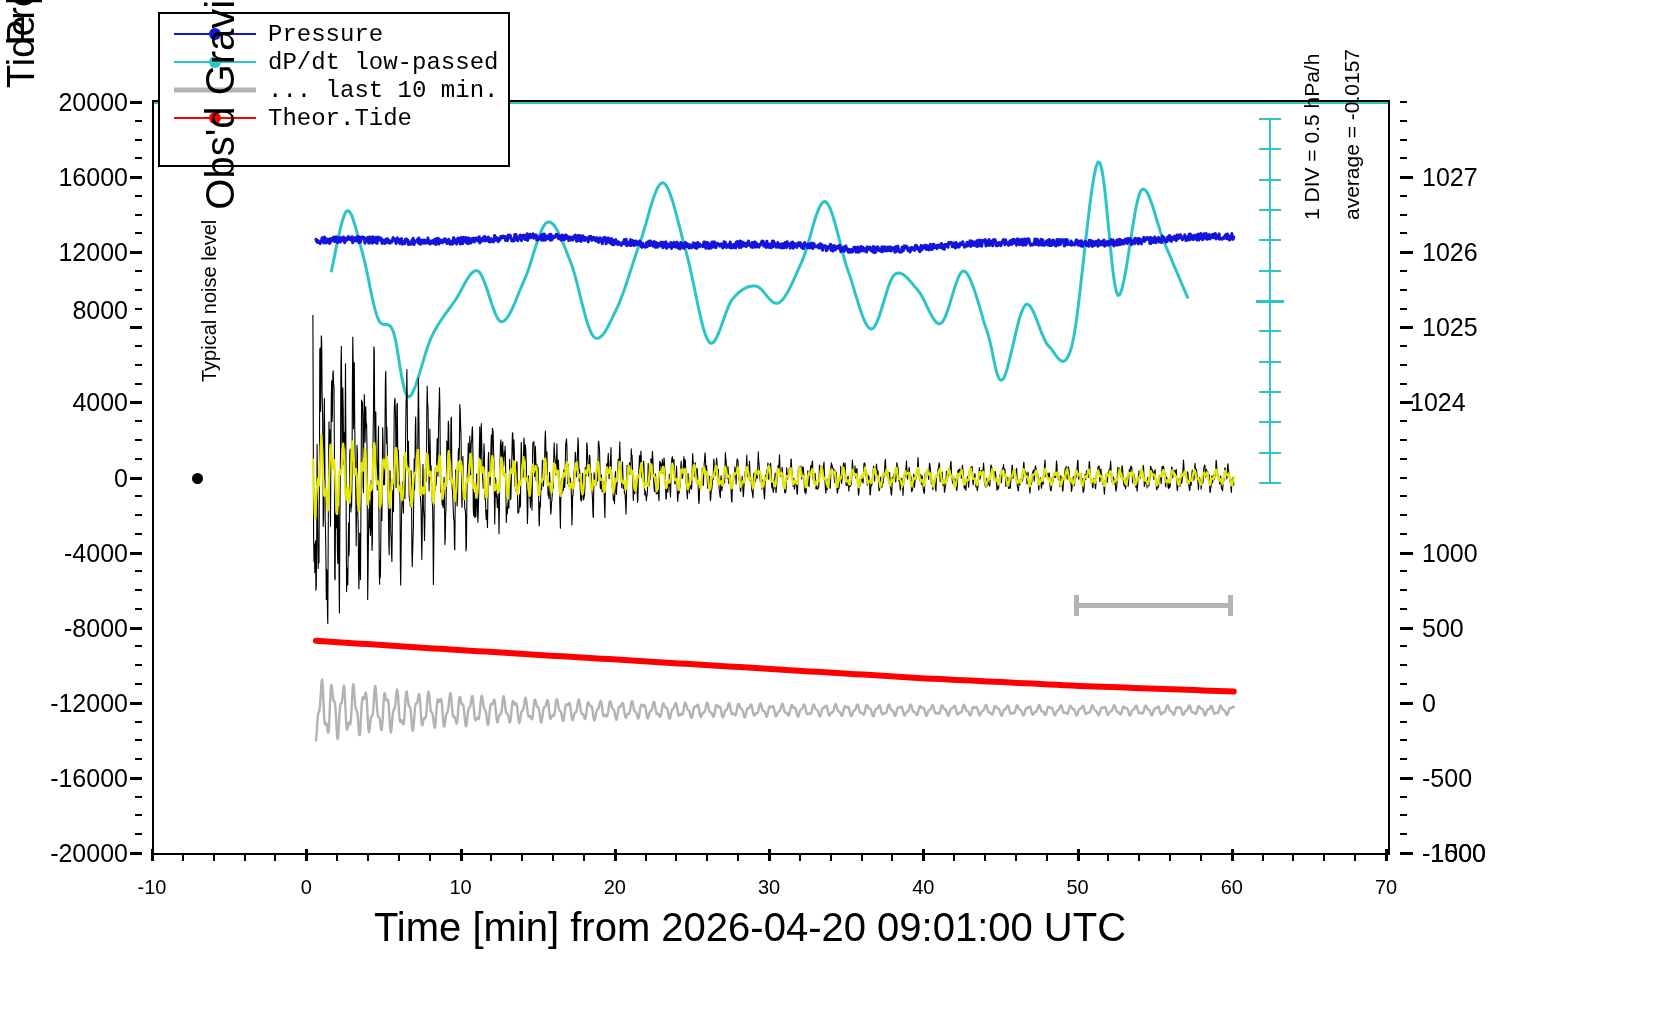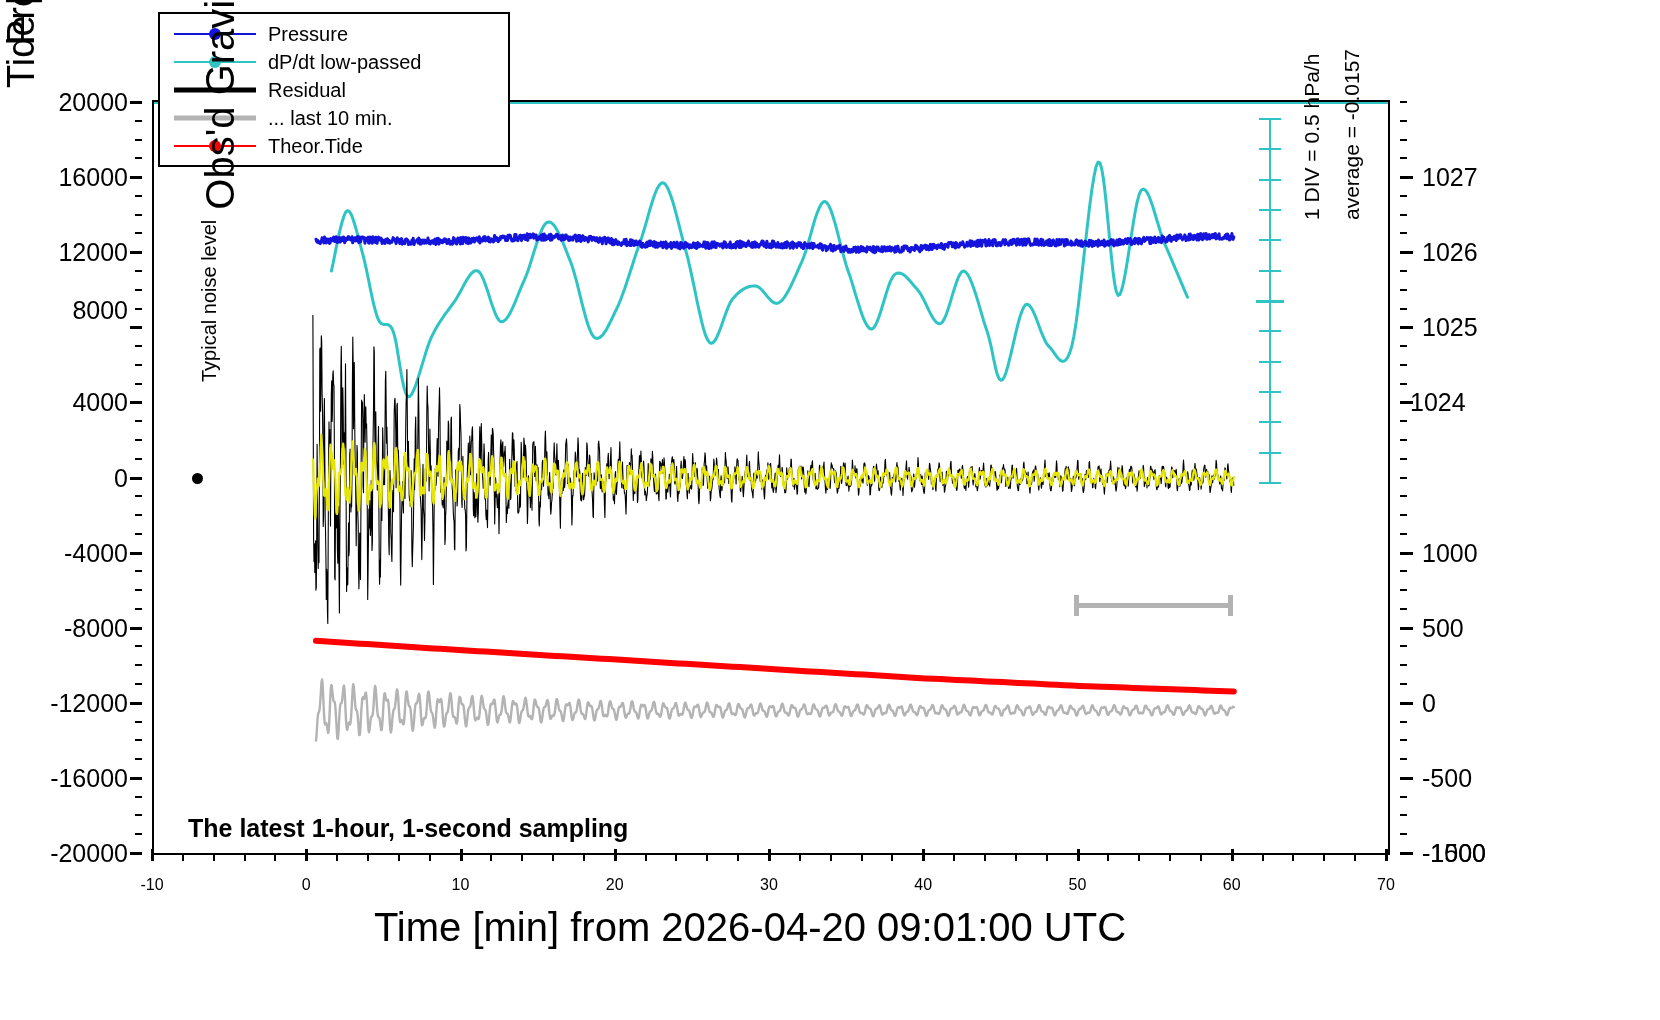--- a/index.html
+++ b/index.html
@@ -9,21 +9,21 @@
   .abs{position:absolute;}
 
   
   #plot-frame{position:absolute;left:152px;top:100px;width:1238px;height:755px;
               border:2px solid #000;box-sizing:border-box;background:#fff;}
 
   
   .ytick{position:absolute;right:0;transform:translateY(-50%);font-size:25px;
          white-space:nowrap;text-align:right;}
   .ytickR{position:absolute;left:0;transform:translateY(-50%);font-size:25px;white-space:nowrap;}
-  .xtick{position:absolute;top:0;transform:translateX(-50%);font-size:16px;white-space:nowrap;}
+  .xtick{position:absolute;top:0;transform:translateX(-50%);font-size:20px;white-space:nowrap;}
 
   #left-ticks{position:absolute;left:0px;top:100px;width:142px;height:755px;}
   #right-ticks{position:absolute;left:1400px;top:100px;width:120px;height:755px;}
   #bottom-ticks{position:absolute;left:152px;top:862px;width:1238px;height:40px;}
 
   .tickmark{position:absolute;background:#000;}
 
   #ylabel-left{left:-148px;top:calc(50% - 20px);width:440px;text-align:center;
                font-size:40px;transform:rotate(-90deg);}
   #ylabel-press{left:1392px;top:190px;font-size:38px;transform:rotate(-90deg);
@@ -39,21 +39,21 @@
 
   
   #legend{position:absolute;left:158px;top:12px;width:352px;height:155px;
           border:2px solid #000;background:#fff;box-sizing:border-box;
           padding:6px 0 0 14px;}
   .legend-row{display:flex;align-items:center;height:28px;}
   .legend-key{width:82px;height:28px;position:relative;flex:none;}
   .legend-line{position:absolute;left:0;top:50%;width:82px;transform:translateY(-50%);}
   .legend-dot{position:absolute;left:50%;top:50%;width:12px;height:12px;border-radius:50%;
               transform:translate(-50%,-50%);}
-  .legend-label{font-size:20px;padding-left:12px;white-space:nowrap;}
+  .legend-label{font-size:24px;padding-left:12px;white-space:nowrap;font-family:Liberation Mono, monospace;}
 
   
   #noise-label{position:absolute;left:196px;top:380px;font-size:20px;white-space:nowrap;
                transform:rotate(-90deg);transform-origin:left top;}
   #noise-dot{position:absolute;left:190px;top:471px;width:11px;height:11px;border-radius:50%;
              background:#000;}
   #note-left{position:absolute;left:186px;top:812px;font-size:25px;font-weight:bold;white-space:nowrap;}
   #note-right{position:absolute;left:957px;top:812px;font-size:25px;font-weight:bold;white-space:nowrap;}
 
   
@@ -87,21 +87,20 @@
         <path d="M162.0 638.6 L162.5 633.5 L163.0 625.4 L163.5 617.8 L164.0 612.7 L164.5 610.7 L165.0 609.9 L165.5 608.0 L166.0 603.1 L166.6 595.2 L167.1 586.2 L167.6 579.3 L168.1 577.5 L168.6 582.0 L169.1 591.6 L169.6 603.4 L170.1 613.8 L170.6 620.4 L171.1 622.6 L171.7 622.0 L172.2 621.1 L172.7 622.0 L173.2 625.2 L173.7 629.0 L174.2 630.9 L174.7 628.5 L175.2 620.8 L175.7 609.3 L176.2 597.1 L176.7 587.5 L177.3 583.0 L177.8 583.9 L178.3 588.6 L178.8 594.0 L179.3 598.0 L179.8 599.4 L180.3 599.5 L180.8 600.4 L181.3 604.2 L181.8 611.7 L182.4 621.6 L182.9 631.0 L183.4 636.7 L183.9 636.9 L184.4 631.4 L184.9 622.5 L185.4 613.1 L185.9 606.0 L186.4 602.4 L186.9 601.4 L187.5 601.1 L188.0 599.3 L188.5 595.1 L189.0 589.5 L189.5 584.8 L190.0 583.6 L190.5 587.6 L191.0 596.4 L191.5 607.7 L192.0 618.3 L192.6 625.4 L193.1 627.8 L193.6 626.3 L194.1 623.2 L194.6 620.9 L195.1 620.5 L195.6 621.6 L196.1 622.4 L196.6 620.5 L197.1 614.7 L197.7 605.4 L198.2 595.0 L198.7 586.4 L199.2 582.3 L199.7 583.6 L200.2 589.1 L200.7 596.4 L201.2 602.7 L201.7 606.6 L202.2 608.0 L202.8 608.7 L203.3 610.6 L203.8 615.0 L204.3 621.7 L204.8 628.6 L205.3 633.1 L205.8 633.0 L206.3 627.8 L206.8 618.8 L207.3 608.8 L207.9 600.7 L208.4 596.1 L208.9 595.2 L209.4 596.2 L209.9 597.1 L210.4 596.3 L210.9 593.8 L211.4 591.2 L211.9 590.6 L212.4 593.9 L213.0 601.3 L213.5 611.2 L214.0 621.1 L214.5 628.0 L215.0 630.3 L215.5 628.3 L216.0 623.6 L216.5 618.8 L217.0 615.6 L217.5 614.5 L218.0 614.3 L218.6 613.0 L219.1 609.2 L219.6 602.6 L220.1 594.5 L220.6 587.5 L221.1 584.0 L221.6 585.4 L222.1 591.2 L222.6 599.3 L223.1 607.1 L223.7 612.6 L224.2 615.0 L224.7 615.3 L225.2 615.5 L225.7 617.1 L226.2 620.6 L226.7 625.0 L227.2 628.1 L227.7 627.8 L228.2 623.2 L228.8 615.0 L229.3 605.3 L229.8 597.0 L230.3 592.1 L230.8 591.2 L231.3 593.3 L231.8 596.3 L232.3 598.3 L232.8 598.6 L233.3 597.9 L233.9 597.8 L234.4 600.2 L234.9 605.8 L235.4 613.9 L235.9 622.3 L236.4 628.4 L236.9 630.5 L237.4 628.1 L237.9 622.6 L238.4 616.2 L239.0 611.0 L239.5 608.1 L240.0 607.1 L240.5 606.6 L241.0 604.7 L241.5 600.7 L242.0 595.2 L242.5 590.1 L243.0 587.4 L243.5 588.8 L244.1 594.4 L244.6 602.5 L245.1 610.9 L245.6 617.1 L246.1 620.1 L246.6 620.1 L247.1 618.9 L247.6 618.0 L248.1 618.7 L248.6 620.6 L249.2 622.3 L249.7 621.9 L250.2 618.1 L250.7 611.2 L251.2 602.7 L251.7 595.0 L252.2 590.2 L252.7 589.5 L253.2 592.2 L253.7 596.7 L254.3 600.8 L254.8 603.4 L255.3 604.3 L255.8 604.6 L256.3 606.0 L256.8 609.7 L257.3 615.5 L257.8 622.0 L258.3 627.1 L258.8 628.8 L259.3 626.4 L259.9 620.5 L260.4 613.3 L260.9 606.9 L261.4 602.9 L261.9 601.4 L262.4 601.4 L262.9 601.3 L263.4 599.9 L263.9 597.0 L264.4 593.8 L265.0 592.0 L265.5 593.3 L266.0 598.2 L266.5 605.6 L267.0 613.7 L267.5 620.1 L268.0 623.2 L268.5 623.1 L269.0 620.7 L269.5 617.9 L270.1 616.2 L270.6 615.9 L271.1 616.3 L271.6 615.9 L272.1 613.2 L272.6 608.0 L273.1 601.0 L273.6 594.4 L274.1 590.2 L274.6 589.6 L275.2 592.7 L275.7 598.0 L276.2 603.6 L276.7 607.8 L277.2 609.8 L277.7 610.5 L278.2 611.0 L278.7 612.8 L279.2 616.2 L279.7 620.7 L280.3 624.4 L280.8 625.7 L281.3 623.4 L281.8 617.8 L282.3 610.5 L282.8 603.7 L283.3 599.0 L283.8 597.3 L284.3 597.8 L284.8 599.2 L285.4 600.0 L285.9 599.4 L286.4 598.0 L286.9 597.1 L287.4 598.2 L287.9 602.1 L288.4 608.4 L288.9 615.6 L289.4 621.6 L289.9 624.6 L290.5 624.2 L291.0 621.1 L291.5 617.0 L292.0 613.4 L292.5 611.4 L293.0 610.7 L293.5 610.3 L294.0 608.7 L294.5 605.3 L295.0 600.3 L295.6 595.1 L296.1 591.6 L296.6 591.3 L297.1 594.4 L297.6 600.0 L298.1 606.3 L298.6 611.4 L299.1 614.3 L299.6 615.1 L300.1 614.8 L300.7 614.9 L301.2 616.1 L301.7 618.5 L302.2 620.8 L302.7 621.6 L303.2 619.6 L303.7 614.7 L304.2 608.0 L304.7 601.4 L305.2 596.6 L305.7 594.8 L306.3 595.7 L306.8 598.2 L307.3 600.8 L307.8 602.2 L308.3 602.5 L308.8 602.3 L309.3 603.1 L309.8 605.9 L310.3 610.7 L310.8 616.6 L311.4 621.7 L311.9 624.4 L312.4 623.9 L312.9 620.4 L313.4 615.4 L313.9 610.6 L314.4 607.3 L314.9 605.9 L315.4 605.5 L315.9 605.0 L316.5 603.4 L317.0 600.4 L317.5 596.8 L318.0 594.3 L318.5 594.1 L319.0 597.0 L319.5 602.3 L320.0 608.7 L320.5 614.2 L321.0 617.6 L321.6 618.4 L322.1 617.5 L322.6 616.1 L323.1 615.4 L323.6 615.8 L324.1 616.8 L324.6 617.1 L325.1 615.6 L325.6 611.7 L326.1 606.0 L326.7 600.0 L327.2 595.6 L327.7 593.8 L328.2 595.0 L328.7 598.3 L329.2 602.1 L329.7 605.1 L330.2 606.7 L330.7 607.2 L331.2 607.6 L331.8 609.2 L332.3 612.4 L332.8 616.7 L333.3 620.7 L333.8 622.9 L334.3 622.3 L334.8 618.8 L335.3 613.5 L335.8 608.1 L336.3 604.0 L336.9 602.0 L337.4 601.8 L337.9 602.2 L338.4 602.2 L338.9 601.1 L339.4 599.2 L339.9 597.6 L340.4 597.6 L340.9 600.1 L341.4 604.8 L342.0 610.7 L342.5 616.1 L343.0 619.6 L343.5 620.4 L344.0 618.9 L344.5 616.4 L345.0 614.1 L345.5 612.9 L346.0 612.7 L346.5 612.6 L347.0 611.6 L347.6 608.8 L348.1 604.5 L348.6 599.6 L349.1 595.7 L349.6 594.2 L350.1 595.6 L350.6 599.2 L351.1 603.8 L351.6 607.8 L352.1 610.3 L352.7 611.3 L353.2 611.5 L353.7 611.9 L354.2 613.5 L354.7 616.0 L355.2 618.8 L355.7 620.4 L356.2 619.8 L356.7 616.6 L357.2 611.5 L357.8 606.0 L358.3 601.6 L358.8 599.3 L359.3 599.2 L359.8 600.4 L360.3 601.7 L360.8 602.4 L361.3 602.0 L361.8 601.4 L362.3 601.5 L362.9 603.4 L363.4 607.2 L363.9 612.2 L364.4 617.1 L364.9 620.3 L365.4 621.0 L365.9 619.2 L366.4 616.0 L366.9 612.5 L367.4 610.1 L368.0 608.9 L368.5 608.5 L369.0 608.0 L369.5 606.4 L370.0 603.5 L370.5 599.9 L371.0 596.9 L371.5 595.7 L372.0 597.1 L372.5 600.7 L373.1 605.5 L373.6 610.1 L374.1 613.3 L374.6 614.6 L375.1 614.5 L375.6 613.9 L376.1 613.9 L376.6 614.9 L377.1 616.3 L377.6 617.3 L378.2 616.7 L378.7 614.0 L379.2 609.5 L379.7 604.4 L380.2 600.1 L380.7 597.7 L381.2 597.7 L381.7 599.5 L382.2 601.9 L382.7 603.9 L383.3 604.9 L383.8 605.1 L384.3 605.3 L384.8 606.6 L385.3 609.3 L385.8 613.2 L386.3 617.2 L386.8 619.9 L387.3 620.5 L387.8 618.6 L388.4 615.0 L388.9 610.8 L389.4 607.5 L389.9 605.5 L390.4 605.0 L390.9 604.9 L391.4 604.5 L391.9 603.1 L392.4 600.9 L392.9 598.9 L393.4 598.0 L394.0 599.3 L394.5 602.6 L395.0 607.3 L395.5 612.0 L396.0 615.4 L396.5 616.9 L397.0 616.5 L397.5 615.1 L398.0 613.8 L398.5 613.3 L399.1 613.5 L399.6 613.9 L400.1 613.4 L400.6 611.3 L401.1 607.7 L401.6 603.3 L402.1 599.4 L402.6 597.2 L403.1 597.3 L403.6 599.4 L404.2 602.6 L404.7 605.7 L405.2 607.7 L405.7 608.6 L406.2 608.9 L406.7 609.4 L407.2 611.0 L407.7 613.6 L408.2 616.5 L408.7 618.7 L409.3 619.1 L409.8 617.2 L410.3 613.6 L410.8 609.2 L411.3 605.3 L411.8 602.9 L412.3 602.2 L412.8 602.6 L413.3 603.2 L413.8 603.2 L414.4 602.4 L414.9 601.3 L415.4 600.8 L415.9 601.9 L416.4 604.7 L416.9 608.9 L417.4 613.3 L417.9 616.7 L418.4 618.1 L418.9 617.6 L419.5 615.6 L420.0 613.3 L420.5 611.5 L421.0 610.7 L421.5 610.5 L422.0 610.2 L422.5 608.8 L423.0 606.2 L423.5 602.8 L424.0 599.6 L424.6 597.7 L425.1 597.9 L425.6 600.1 L426.1 603.7 L426.6 607.4 L427.1 610.2 L427.6 611.6 L428.1 611.8 L428.6 611.8 L429.1 612.2 L429.7 613.5 L430.2 615.3 L430.7 616.7 L431.2 617.0 L431.7 615.3 L432.2 611.9 L432.7 607.6 L433.2 603.7 L433.7 601.1 L434.2 600.3 L434.7 601.1 L435.3 602.5 L435.8 603.7 L436.3 604.2 L436.8 604.0 L437.3 603.9 L437.8 604.7 L438.3 606.8 L438.8 610.2 L439.3 614.0 L439.8 617.1 L440.4 618.4 L440.9 617.7 L441.4 615.4 L441.9 612.3 L442.4 609.7 L442.9 608.0 L443.4 607.4 L443.9 607.2 L444.4 606.6 L444.9 605.1 L445.5 602.8 L446.0 600.5 L446.5 599.0 L447.0 599.2 L447.5 601.4 L448.0 605.0 L448.5 609.0 L449.0 612.2 L449.5 613.9 L450.0 614.2 L450.6 613.6 L451.1 612.9 L451.6 612.9 L452.1 613.6 L452.6 614.4 L453.1 614.4 L453.6 613.1 L454.1 610.2 L454.6 606.3 L455.1 602.6 L455.7 600.0 L456.2 599.3 L456.7 600.3 L457.2 602.4 L457.7 604.6 L458.2 606.1 L458.7 606.7 L459.2 606.9 L459.7 607.4 L460.2 608.8 L460.8 611.2 L461.3 614.2 L461.8 616.7 L462.3 617.9 L462.8 617.1 L463.3 614.6 L463.8 611.2 L464.3 608.0 L464.8 605.7 L465.3 604.8 L465.9 604.7 L466.4 604.8 L466.9 604.4 L467.4 603.3 L467.9 601.9 L468.4 600.9 L468.9 601.1 L469.4 603.1 L469.9 606.5 L470.4 610.3 L471.0 613.6 L471.5 615.5 L472.0 615.7 L472.5 614.7 L473.0 613.2 L473.5 612.1 L474.0 611.7 L474.5 611.8 L475.0 611.7 L475.5 610.7 L476.0 608.5 L476.6 605.4 L477.1 602.1 L477.6 599.8 L478.1 599.2 L478.6 600.3 L479.1 602.8 L479.6 605.7 L480.1 608.0 L480.6 609.3 L481.1 609.7 L481.7 609.9 L482.2 610.5 L482.7 611.9 L483.2 613.9 L483.7 615.7 L484.2 616.6 L484.7 615.9 L485.2 613.4 L485.7 610.0 L486.2 606.5 L486.8 603.9 L487.3 602.7 L487.8 602.8 L488.3 603.5 L488.8 604.2 L489.3 604.2 L489.8 603.6 L490.3 603.1 L490.8 603.4 L491.3 605.0 L491.9 607.9 L492.4 611.4 L492.9 614.5 L493.4 616.3 L493.9 616.5 L494.4 615.1 L494.9 613.0 L495.4 611.0 L495.9 609.7 L496.4 609.2 L497.0 609.0 L497.5 608.5 L498.0 607.0 L498.5 604.8 L499.0 602.2 L499.5 600.3 L500.0 599.8 L500.5 601.0 L501.0 603.6 L501.5 606.8 L502.1 609.7 L502.6 611.4 L503.1 612.0 L503.6 611.9 L504.1 611.8 L504.6 612.1 L505.1 613.1 L505.6 614.3 L506.1 614.8 L506.6 614.1 L507.2 612.0 L507.7 608.7 L508.2 605.3 L508.7 602.6 L509.2 601.3 L509.7 601.6 L510.2 602.8 L510.7 604.3 L511.2 605.3 L511.7 605.6 L512.3 605.6 L512.8 605.8 L513.3 607.0 L513.8 609.2 L514.3 612.0 L514.8 614.8 L515.3 616.4 L515.8 616.5 L516.3 615.0 L516.8 612.4 L517.4 609.8 L517.9 607.8 L518.4 606.8 L518.9 606.6 L519.4 606.4 L519.9 605.8 L520.4 604.5 L520.9 602.8 L521.4 601.4 L521.9 601.0 L522.4 602.2 L523.0 604.7 L523.5 608.0 L524.0 611.1 L524.5 613.1 L525.0 613.8 L525.5 613.5 L526.0 612.6 L526.5 612.0 L527.0 612.0 L527.5 612.4 L528.1 612.7 L528.6 612.1 L529.1 610.4 L529.6 607.6 L530.1 604.4 L530.6 601.9 L531.1 600.6 L531.6 601.0 L532.1 602.6 L532.6 604.7 L533.2 606.5 L533.7 607.6 L534.2 608.0 L534.7 608.2 L535.2 608.8 L535.7 610.2 L536.2 612.3 L536.7 614.5 L537.2 615.9 L537.7 615.9 L538.3 614.3 L538.8 611.6 L539.3 608.6 L539.8 606.2 L540.3 604.8 L540.8 604.5 L541.3 604.8 L541.8 605.0 L542.3 604.6 L542.8 603.8 L543.4 602.9 L543.9 602.7 L544.4 603.7 L544.9 606.0 L545.4 609.1 L545.9 612.2 L546.4 614.3 L546.9 615.0 L547.4 614.4 L547.9 613.0 L548.5 611.6 L549.0 610.7 L549.5 610.4 L550.0 610.4 L550.5 610.0 L551.0 608.7 L551.5 606.6 L552.0 604.0 L552.5 601.7 L553.0 600.6 L553.6 601.1 L554.1 602.9 L554.6 605.4 L555.1 607.8 L555.6 609.5 L556.1 610.2 L556.6 610.3 L557.1 610.4 L557.6 611.0 L558.1 612.3 L558.7 613.7 L559.2 614.8 L559.7 614.7 L560.2 613.2 L560.7 610.5 L561.2 607.5 L561.7 604.8 L562.2 603.2 L562.7 602.9 L563.2 603.6 L563.7 604.5 L564.3 605.0 L564.8 605.0 L565.3 604.7 L565.8 604.7 L566.3 605.5 L566.8 607.4 L567.3 610.0 L567.8 612.8 L568.3 614.9 L568.8 615.6 L569.4 614.8 L569.9 613.0 L570.4 611.0 L570.9 609.3 L571.4 608.4 L571.9 608.1 L572.4 607.9 L572.9 607.3 L573.4 605.9 L573.9 604.0 L574.5 602.2 L575.0 601.3 L575.5 601.7 L576.0 603.6 L576.5 606.3 L577.0 609.0 L577.5 611.1 L578.0 612.1 L578.5 612.1 L579.0 611.7 L579.6 611.5 L580.1 611.9 L580.6 612.6 L581.1 613.2 L581.6 613.1 L582.1 611.8 L582.6 609.4 L583.1 606.5 L583.6 603.8 L584.1 602.2 L584.7 601.9 L585.2 602.8 L585.7 604.3 L586.2 605.7 L586.7 606.5 L587.2 606.7 L587.7 606.8 L588.2 607.3 L588.7 608.7 L589.2 610.7 L589.8 613.1 L590.3 614.9 L590.8 615.5 L591.3 614.6 L591.8 612.6 L592.3 610.1 L592.8 608.0 L593.3 606.6 L593.8 606.1 L594.3 606.1 L594.9 606.0 L595.4 605.4 L595.9 604.3 L596.4 603.1 L596.9 602.4 L597.4 602.9 L597.9 604.6 L598.4 607.3 L598.9 610.1 L599.4 612.4 L600.0 613.5 L600.5 613.5 L601.0 612.7 L601.5 611.7 L602.0 611.2 L602.5 611.2 L603.0 611.4 L603.5 611.2 L604.0 610.2 L604.5 608.3 L605.0 605.7 L605.6 603.3 L606.1 601.8 L606.6 601.5 L607.1 602.6 L607.6 604.5 L608.1 606.5 L608.6 608.0 L609.1 608.7 L609.6 608.9 L610.1 609.1 L610.7 609.8 L611.2 611.2 L611.7 612.9 L612.2 614.3 L612.7 614.8 L613.2 613.9 L613.7 611.9 L614.2 609.2 L614.7 606.7 L615.2 605.0 L615.8 604.4 L616.3 604.6 L616.8 605.0 L617.3 605.2 L617.8 604.9 L618.3 604.3 L618.8 604.0 L619.3 604.4 L619.8 605.9 L620.3 608.3 L620.9 611.0 L621.4 613.2 L621.9 614.4 L622.4 614.3 L622.9 613.1 L623.4 611.6 L623.9 610.3 L624.4 609.6 L624.9 609.4 L625.4 609.3 L626.0 608.6 L626.5 607.3 L627.0 605.3 L627.5 603.2 L628.0 601.9 L628.5 601.7 L629.0 602.9 L629.5 605.0 L630.0 607.4 L630.5 609.4 L631.1 610.5 L631.6 610.8 L632.1 610.7 L632.6 610.8 L633.1 611.4 L633.6 612.4 L634.1 613.3 L634.6 613.6 L635.1 612.9 L635.6 610.9 L636.2 608.3 L636.7 605.7 L637.2 603.8 L637.7 603.1 L638.2 603.4 L638.7 604.4 L639.2 605.3 L639.7 605.8 L640.2 605.8 L640.7 605.7 L641.3 606.1 L641.8 607.2 L642.3 609.2 L642.8 611.6 L643.3 613.6 L643.8 614.7 L644.3 614.5 L644.8 613.2 L645.3 611.2 L645.8 609.3 L646.4 608.1 L646.9 607.5 L647.4 607.4 L647.9 607.1 L648.4 606.4 L648.9 605.1 L649.4 603.6 L649.9 602.5 L650.4 602.4 L650.9 603.6 L651.4 605.8 L652.0 608.4 L652.5 610.6 L653.0 612.0 L653.5 612.3 L654.0 612.0 L654.5 611.5 L655.0 611.2 L655.5 611.5 L656.0 612.0 L656.5 612.1 L657.1 611.5 L657.6 609.8 L658.1 607.4 L658.6 604.9 L659.1 603.1 L659.6 602.3 L660.1 602.8 L660.6 604.1 L661.1 605.7 L661.6 606.9 L662.2 607.4 L662.7 607.6 L663.2 607.8 L663.7 608.6 L664.2 610.0 L664.7 611.8 L665.2 613.6 L665.7 614.5 L666.2 614.3 L666.7 612.8 L667.3 610.6 L667.8 608.3 L668.3 606.6 L668.8 605.8 L669.3 605.7 L669.8 605.8 L670.3 605.7 L670.8 605.2 L671.3 604.3 L671.8 603.6 L672.4 603.6 L672.9 604.6 L673.4 606.7 L673.9 609.3 L674.4 611.6 L674.9 613.1 L675.4 613.5 L675.9 612.9 L676.4 611.8 L676.9 610.9 L677.5 610.4 L678.0 610.4 L678.5 610.4 L679.0 609.9 L679.5 608.6 L680.0 606.7 L680.5 604.5 L681.0 602.8 L681.5 602.1 L682.0 602.7 L682.6 604.2 L683.1 606.2 L683.6 608.0 L684.1 609.1 L684.6 609.5 L685.1 609.6 L685.6 609.8 L686.1 610.6 L686.6 611.8 L687.1 613.1 L687.7 613.8 L688.2 613.6 L688.7 612.1 L689.2 609.8 L689.7 607.4 L690.2 605.4 L690.7 604.4 L691.2 604.3 L691.7 604.8 L692.2 605.4 L692.7 605.5 L693.3 605.3 L693.8 605.0 L694.3 605.0 L694.8 605.9 L695.3 607.7 L695.8 610.0 L696.3 612.3 L696.8 613.8 L697.3 614.1 L697.8 613.3 L698.4 611.9 L698.9 610.3 L699.4 609.2 L699.9 608.7 L700.4 608.6 L700.9 608.3 L701.4 607.5 L701.9 606.1 L702.4 604.4 L702.9 602.9 L703.5 602.4 L704.0 603.0 L704.5 604.7 L705.0 606.9 L705.5 609.1 L706.0 610.5 L706.5 611.1 L707.0 611.1 L707.5 610.9 L708.0 610.9 L708.6 611.5 L709.1 612.2 L709.6 612.7 L710.1 612.4 L710.6 611.1 L711.1 609.0 L711.6 606.5 L712.1 604.4 L712.6 603.3 L713.1 603.3 L713.7 604.1 L714.2 605.2 L714.7 606.1 L715.2 606.5 L715.7 606.6 L716.2 606.7 L716.7 607.3 L717.2 608.7 L717.7 610.6 L718.2 612.6 L718.8 614.0 L719.3 614.3 L719.8 613.4 L720.3 611.6 L720.8 609.6 L721.3 608.0 L721.8 607.1 L722.3 606.8 L722.8 606.8 L723.3 606.5 L723.9 605.8 L724.4 604.6 L724.9 603.6 L725.4 603.1 L725.9 603.7 L726.4 605.4 L726.9 607.7 L727.4 610.1 L727.9 611.7 L728.4 612.5 L729.0 612.3 L729.5 611.6 L730.0 611.1 L730.5 610.9 L731.0 611.1 L731.5 611.3 L732.0 611.0 L732.5 610.0 L733.0 608.1 L733.5 605.8 L734.1 603.9 L734.6 602.7 L735.1 602.8 L735.6 603.8 L736.1 605.4 L736.6 606.9 L737.1 607.9 L737.6 608.3 L738.1 608.4 L738.6 608.7 L739.1 609.6 L739.7 611.0 L740.2 612.5 L740.7 613.7 L741.2 613.9 L741.7 613.0 L742.2 611.1 L742.7 608.8 L743.2 606.9 L743.7 605.7 L744.2 605.3 L744.8 605.5 L745.3 605.7 L745.8 605.7 L746.3 605.2 L746.8 604.5 L747.3 604.3 L747.8 604.8 L748.3 606.3 L748.8 608.5 L749.3 610.9 L749.9 612.6 L750.4 613.4 L750.9 613.1 L751.4 612.1 L751.9 610.9 L752.4 610.1 L752.9 609.7 L753.4 609.7 L753.9 609.5 L754.4 608.7 L755.0 607.3 L755.5 605.4 L756.0 603.7 L756.5 602.6 L757.0 602.7 L757.5 603.9 L758.0 605.8 L758.5 607.7 L759.0 609.2 L759.5 609.9 L760.1 610.1 L760.6 610.1 L761.1 610.3 L761.6 611.1 L762.1 612.1 L762.6 613.0 L763.1 613.1 L763.6 612.2 L764.1 610.3 L764.6 608.0 L765.2 605.9 L765.7 604.5 L766.2 604.0 L766.7 604.4 L767.2 605.2 L767.7 605.8 L768.2 606.0 L768.7 605.8 L769.2 605.7 L769.7 606.2 L770.3 607.4 L770.8 609.3 L771.3 611.4 L771.8 613.1 L772.3 613.9 L772.8 613.5 L773.3 612.2 L773.8 610.6 L774.3 609.2 L774.8 608.3 L775.4 608.0 L775.9 607.9 L776.4 607.5 L776.9 606.6 L777.4 605.2 L777.9 603.9 L778.4 603.0 L778.9 603.1 L779.4 604.4 L779.9 606.4 L780.4 608.6 L781.0 610.4 L781.5 611.3 L782.0 611.5 L782.5 611.2 L783.0 610.9 L783.5 611.0 L784.0 611.4 L784.5 611.9 L785.0 611.9 L785.5 611.1 L786.1 609.5 L786.6 607.3 L787.1 605.1 L787.6 603.6 L788.1 603.2 L788.6 603.8 L789.1 604.9 L789.6 606.1 L790.1 606.9 L790.6 607.2 L791.2 607.3 L791.7 607.6 L792.2 608.5 L792.7 609.9 L793.2 611.7 L793.7 613.2 L794.2 613.9 L794.7 613.5 L795.2 612.0 L795.7 610.1 L796.3 608.2 L796.8 606.9 L797.3 606.4 L797.8 606.3 L798.3 606.4 L798.8 606.1 L799.3 605.3 L799.8 604.4 L800.3 603.8 L800.8 604.0 L801.4 605.1 L801.9 607.1 L802.4 609.4 L802.9 611.4 L803.4 612.5 L803.9 612.6 L804.4 612.0 L804.9 611.2 L805.4 610.6 L805.9 610.4 L806.5 610.5 L807.0 610.5 L807.5 609.9 L808.0 608.5 L808.5 606.6 L809.0 604.6 L809.5 603.2 L810.0 602.8 L810.5 603.5 L811.0 605.0 L811.6 606.7 L812.1 608.0 L812.6 608.7 L813.1 609.0 L813.6 609.1 L814.1 609.5 L814.6 610.4 L815.1 611.7 L815.6 612.9 L816.1 613.4 L816.7 613.0 L817.2 611.5 L817.7 609.4 L818.2 607.3 L818.7 605.7 L819.2 605.0 L819.7 605.0 L820.2 605.5 L820.7 605.8 L821.2 605.7 L821.7 605.3 L822.3 605.0 L822.8 605.2 L823.3 606.2 L823.8 608.0 L824.3 610.1 L824.8 612.1 L825.3 613.2 L825.8 613.3 L826.3 612.5 L826.8 611.2 L827.4 610.0 L827.9 609.3 L828.4 609.0 L828.9 608.9 L829.4 608.5 L829.9 607.6 L830.4 606.1 L830.9 604.5 L831.4 603.2 L831.9 602.9 L832.5 603.7 L833.0 605.3 L833.5 607.3 L834.0 609.1 L834.5 610.1 L835.0 610.5 L835.5 610.5 L836.0 610.4 L836.5 610.7 L837.0 611.4 L837.6 612.2 L838.1 612.6 L838.6 612.1 L839.1 610.7 L839.6 608.6 L840.1 606.4 L840.6 604.7 L841.1 603.9 L841.6 604.1 L842.1 604.8 L842.7 605.7 L843.2 606.3 L843.7 606.4 L844.2 606.4 L844.7 606.6 L845.2 607.3 L845.7 608.8 L846.2 610.7 L846.7 612.5 L847.2 613.6 L847.8 613.6 L848.3 612.6 L848.8 611.0 L849.3 609.3 L849.8 608.1 L850.3 607.5 L850.8 607.3 L851.3 607.2 L851.8 606.8 L852.3 605.8 L852.9 604.7 L853.4 603.7 L853.9 603.4 L854.4 604.2 L854.9 605.9 L855.4 608.0 L855.9 610.1 L856.4 611.4 L856.9 611.8 L857.4 611.6 L858.0 611.1 L858.5 610.8 L859.0 610.8 L859.5 611.2 L860.0 611.3 L860.5 611.0 L861.0 609.8 L861.5 607.9 L862.0 605.8 L862.5 604.1 L863.1 603.2 L863.6 603.5 L864.1 604.5 L864.6 605.9 L865.1 607.0 L865.6 607.7 L866.1 607.9 L866.6 608.1 L867.1 608.5 L867.6 609.5 L868.1 611.0 L868.7 612.5 L869.2 613.4 L869.7 613.4 L870.2 612.4 L870.7 610.6 L871.2 608.6 L871.7 607.0 L872.2 606.1 L872.7 605.9 L873.2 606.0 L873.8 606.1 L874.3 605.8 L874.8 605.1 L875.3 604.5 L875.8 604.4 L876.3 605.1 L876.8 606.7 L877.3 608.8 L877.8 610.9 L878.3 612.3 L878.9 612.8 L879.4 612.4 L879.9 611.5 L880.4 610.6 L880.9 610.1 L881.4 609.9 L881.9 609.9 L882.4 609.6 L882.9 608.7 L883.4 607.2 L884.0 605.4 L884.5 603.8 L885.0 603.0 L885.5 603.3 L886.0 604.5 L886.5 606.2 L887.0 607.9 L887.5 609.0 L888.0 609.5 L888.5 609.6 L889.1 609.7 L889.6 610.2 L890.1 611.1 L890.6 612.2 L891.1 612.9 L891.6 612.9 L892.1 611.8 L892.6 609.9 L893.1 607.8 L893.6 605.9 L894.2 604.9 L894.7 604.6 L895.2 605.1 L895.7 605.6 L896.2 606.0 L896.7 605.9 L897.2 605.6 L897.7 605.6 L898.2 606.2 L898.7 607.5 L899.3 609.5 L899.8 611.5 L900.3 612.9 L900.8 613.4 L901.3 612.9 L901.8 611.7 L902.3 610.2 L902.8 609.1 L903.3 608.5 L903.8 608.4 L904.4 608.2 L904.9 607.7 L905.4 606.6 L905.9 605.2 L906.4 603.9 L906.9 603.2 L907.4 603.5 L907.9 604.9 L908.4 606.8 L908.9 608.8 L909.4 610.2 L910.0 610.9 L910.5 610.9 L911.0 610.7 L911.5 610.6 L912.0 610.9 L912.5 611.5 L913.0 612.0 L913.5 611.9 L914.0 610.9 L914.5 609.2 L915.1 607.1 L915.6 605.1 L916.1 603.9 L916.6 603.7 L917.1 604.4 L917.6 605.4 L918.1 606.3 L918.6 606.9 L919.1 607.0 L919.6 607.1 L920.2 607.5 L920.7 608.5 L921.2 610.0 L921.7 611.8 L922.2 613.1 L922.7 613.6 L923.2 613.0 L923.7 611.5 L924.2 609.7 L924.7 608.2 L925.3 607.2 L925.8 606.8 L926.3 606.8 L926.8 606.7 L927.3 606.2 L927.8 605.3 L928.3 604.4 L928.8 603.8 L929.3 604.2 L929.8 605.5 L930.4 607.5 L930.9 609.6 L931.4 611.2 L931.9 612.1 L932.4 612.0 L932.9 611.5 L933.4 610.9 L933.9 610.5 L934.4 610.6 L934.9 610.7 L935.5 610.6 L936.0 609.9 L936.5 608.4 L937.0 606.4 L937.5 604.6 L938.0 603.4 L938.5 603.3 L939.0 604.1 L939.5 605.4 L940.0 606.9 L940.6 607.9 L941.1 608.4 L941.6 608.6 L942.1 608.8 L942.6 609.4 L943.1 610.5 L943.6 611.8 L944.1 612.9 L944.6 613.3 L945.1 612.6 L945.7 611.1 L946.2 609.1 L946.7 607.2 L947.2 605.9 L947.7 605.4 L948.2 605.6 L948.7 605.9 L949.2 606.0 L949.7 605.7 L950.2 605.2 L950.7 604.9 L951.3 605.2 L951.8 606.3 L952.3 608.2 L952.8 610.3 L953.3 612.0 L953.8 612.9 L954.3 612.8 L954.8 612.0 L955.3 610.9 L955.8 609.9 L956.4 609.5 L956.9 609.3 L957.4 609.2 L957.9 608.7 L958.4 607.6 L958.9 606.0 L959.4 604.4 L959.9 603.3 L960.4 603.2 L960.9 604.1 L961.5 605.7 L962.0 607.6 L962.5 609.0 L963.0 609.8 L963.5 610.1 L964.0 610.0 L964.5 610.2 L965.0 610.7 L965.5 611.5 L966.0 612.3 L966.6 612.6 L967.1 611.9 L967.6 610.4 L968.1 608.4 L968.6 606.3 L969.1 604.9 L969.6 604.3 L970.1 604.6 L970.6 605.3 L971.1 605.9 L971.7 606.3 L972.2 606.2 L972.7 606.1 L973.2 606.4 L973.7 607.3 L974.2 608.9 L974.7 610.8 L975.2 612.5 L975.7 613.4 L976.2 613.2 L976.8 612.2 L977.3 610.6 L977.8 609.2 L978.3 608.3 L978.8 607.8 L979.3 607.7 L979.8 607.5 L980.3 606.9 L980.8 605.8 L981.3 604.5 L981.9 603.6 L982.4 603.6 L982.9 604.5 L983.4 606.2 L983.9 608.3 L984.4 610.1 L984.9 611.1 L985.4 611.4 L985.9 611.1 L986.4 610.8 L987.0 610.7 L987.5 610.9 L988.0 611.4 L988.5 611.5 L989.0 611.0 L989.5 609.6 L990.0 607.7 L990.5 605.6 L991.0 604.1 L991.5 603.6 L992.1 603.9 L992.6 605.0 L993.1 606.1 L993.6 607.0 L994.1 607.5 L994.6 607.6 L995.1 607.8 L995.6 608.4 L996.1 609.6 L996.6 611.1 L997.1 612.6 L997.7 613.4 L998.2 613.2 L998.7 612.0 L999.2 610.2 L999.7 608.4 L1000.2 607.1 L1000.7 606.4 L1001.2 606.3 L1001.7 606.4 L1002.2 606.3 L1002.8 605.8 L1003.3 605.0 L1003.8 604.4 L1004.3 604.4 L1004.8 605.2 L1005.3 606.9 L1005.8 609.0 L1006.3 610.9 L1006.8 612.1 L1007.3 612.4 L1007.9 612.0 L1008.4 611.1 L1008.9 610.5 L1009.4 610.1 L1009.9 610.2 L1010.4 610.2 L1010.9 609.8 L1011.4 608.7 L1011.9 607.0 L1012.4 605.2 L1013.0 603.8 L1013.5 603.2 L1014.0 603.7 L1014.5 604.9 L1015.0 606.5 L1015.5 607.9 L1016.0 608.8 L1016.5 609.1 L1017.0 609.2 L1017.5 609.5 L1018.1 610.1 L1018.6 611.2 L1019.1 612.3 L1019.6 612.9 L1020.1 612.7 L1020.6 611.5 L1021.1 609.6 L1021.6 607.6 L1022.1 606.0 L1022.6 605.1 L1023.2 605.1 L1023.7 605.5 L1024.2 605.9 L1024.7 606.0 L1025.2 605.7 L1025.7 605.4 L1026.2 605.5 L1026.7 606.2 L1027.2 607.7 L1027.7 609.7 L1028.3 611.6 L1028.8 612.8 L1029.3 613.1 L1029.8 612.5 L1030.3 611.3 L1030.8 610.1 L1031.3 609.2 L1031.8 608.8 L1032.3 608.7 L1032.8 608.4 L1033.4 607.7 L1033.9 606.5 L1034.4 605.0 L1034.9 603.8 L1035.4 603.3 L1035.9 603.8 L1036.4 605.2 L1036.9 607.1 L1037.4 608.9 L1037.9 610.0 L1038.4 610.5 L1039.0 610.5 L1039.5 610.4 L1040.0 610.5 L1040.5 611.0 L1041.0 611.7 L1041.5 612.1 L1042.0 611.9 L1042.5 610.8 L1043.0 608.9 L1043.5 606.9 L1044.1 605.1 L1044.6 604.2 L1045.1 604.1 L1045.6 604.8 L1046.1 605.7 L1046.6 606.4 L1047.1 606.7 L1047.6 606.7 L1048.1 606.8 L1048.6 607.3 L1049.2 608.5 L1049.7 610.2 L1050.2 611.9 L1050.7 613.1 L1051.2 613.4 L1051.7 612.6 L1052.2 611.1 L1052.7 609.5 L1053.2 608.2 L1053.7 607.4 L1054.3 607.2 L1054.8 607.1 L1055.3 606.9 L1055.8 606.2 L1056.3 605.1 L1056.8 604.2 L1057.3 603.8 L1057.8 604.3 L1058.3 605.8 L1058.8 607.7 L1059.4 609.7 L1059.9 611.2 L1060.4 611.8 L1060.9 611.6 L1061.4 611.1 L1061.9 610.7 L1062.4 610.6 L1062.9 610.8 L1063.4 611.0 L1063.9 610.8 L1064.5 609.8 L1065.0 608.2 L1065.5 606.2 L1066.0 604.5 L1066.5 603.5 L1067.0 603.6 L1067.5 604.5 L1068.0 605.8 L1068.5 607.0 L1069.0 607.8 L1069.6 608.1 L1070.1 608.2 L1070.6 608.6 L1071.1 609.3 L1071.6 610.6 L1072.1 612.0 L1072.6 613.0 L1073.1 613.2 L1073.6 612.4 L1074.1 610.8 L1074.7 608.8 L1075.2 607.2 L1075.7 606.1 L1076.2 605.8 L1076.7 606.0 L1077.2 606.1 L1077.7 606.0 L1078.2 605.5 L1078.7 604.9 L1079.2 604.7 L1079.8 605.2 " fill="none" stroke="#b3b3b3" stroke-width="2.4" stroke-linejoin="round" stroke-linecap="round" opacity="1"></path>
       </svg>
 
   <div class="abs" id="dpdt-baseline" style="left:0;top:0;width:1234px;height:2px;background:#2ec4c4;"></div>
 
   <div id="noise-dot" style="left:38px;top:371px;"></div>
   <div id="noise-label" style="left:44px;top:280px;">Typical noise level</div>
 
   <div id="tenmin-bar" style="left:920px;top:501px;"></div>
 
-  <div id="note-left" style="left:34px;top:712px;">The latest 1-hour, 1-second sampling</div>
 </div>
 
 <div id="scalebar">
       <div class="sb-tick" style="top: 0px;"></div>
       <div class="sb-tick" style="top: 30.3333px;"></div>
       <div class="sb-tick" style="top: 60.6667px;"></div>
       <div class="sb-tick" style="top: 91px;"></div>
       <div class="sb-tick" style="top: 121.333px;"></div>
       <div class="sb-tick" style="top: 151.667px;"></div>
       <div class="sb-tick major" style="top: 182px;"></div>
@@ -122,26 +121,20 @@
           <div class="legend-dot" style="background: rgb(20, 20, 220);"></div>
         </div>
         <div class="legend-label">Pressure</div>
       </div>
       <div class="legend-row">
         <div class="legend-key">
           <div class="legend-line" style="border-top: 2px solid rgb(46, 196, 196);"></div>
           <div class="legend-dot" style="background: rgb(46, 196, 196);"></div>
         </div>
         <div class="legend-label">dP/dt low-passed</div>
-      </div>
-      <div class="legend-row">
-        <div class="legend-key">
-          <div class="legend-line" style="border-top: 5px solid rgb(0, 0, 0);"></div>
-        </div>
-        <div class="legend-label">Residual</div>
       </div>
       <div class="legend-row">
         <div class="legend-key">
           <div class="legend-line" style="border-top: 5px solid rgb(179, 179, 179);"></div>
         </div>
         <div class="legend-label">... last 10 min.</div>
       </div>
       <div class="legend-row">
         <div class="legend-key">
           <div class="legend-line" style="border-top: 2px solid rgb(255, 0, 0);"></div>

